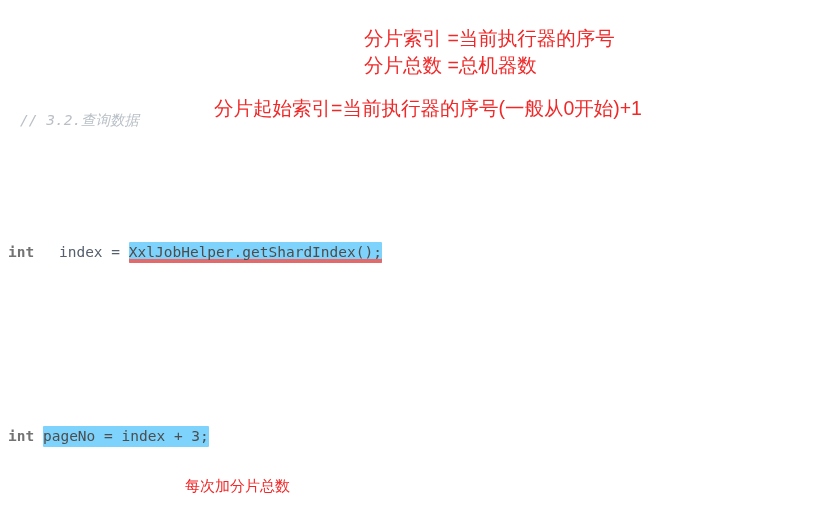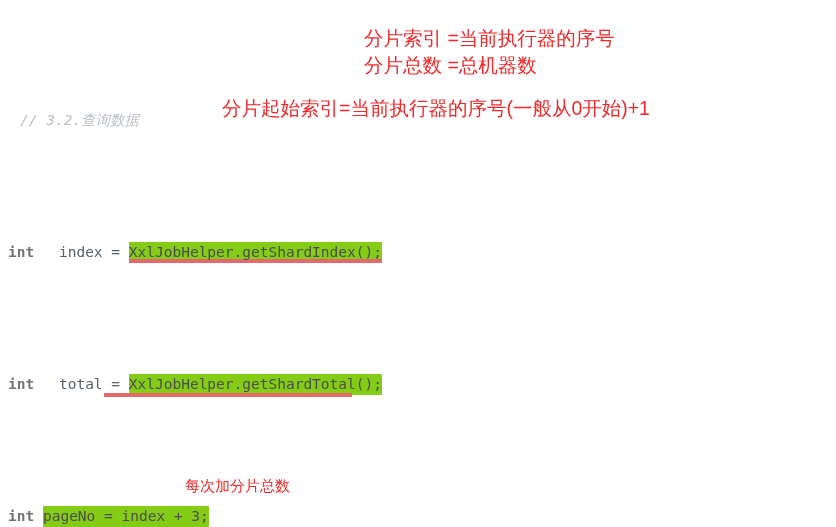--- a/index.html
+++ b/index.html
@@ -43,21 +43,21 @@
   }
 
   
   .kw   { color: #737373; font-weight: bold; }
   .id   { color: #55606e; margin-left: 16px; }
   .pun  { color: #55606e; }
   .cmt  { color: #b9bfc6; font-style: italic; margin-left: 12px; }
 
   
   .hl {
-    background: #84cc16;
+    background: #7dd3fc;
     padding: 2px 0 3px 0;
     border-radius: 1px;
   }
   .hl-under {
     box-shadow: inset 0 -4px 0 0 #e36a6a;
   }
 
   
   .ubar {
     position: absolute;
@@ -70,38 +70,37 @@
     position: absolute;
     color: #f02828;
     font-family: "Liberation Sans", "DejaVu Sans", sans-serif;
     font-size: 19px;
     font-weight: 500;
     white-space: pre;
     letter-spacing: 0px;
   }
   .anno-1 { left: 364px; top: 25px;  font-size: 19.5px; }
   .anno-2 { left: 364px; top: 52px;  font-size: 19.5px; }
-  .anno-3 { left: 222px; top: 95px;  font-size: 19.5px; }
+  .anno-3 { left: 214px; top: 95px;  font-size: 19.5px; }
   .anno-4 { left: 185px; top: 477px; font-size: 15px; }
 </style>
 </head>
 <body>
 
 <div id="root">
 
   <div class="code">
 
     
     <div class="ln"><span class="cmt">// 3.2.查询数据</span></div>
 
     
     <div class="ln"><span class="kw">int</span><span class="pun"> </span><span class="id">index</span><span class="pun"> = </span><span class="hl hl-under">XxlJobHelper.getShardIndex();</span></div>
 
     
-    <div class="ln"><span class="kw">int</span><span class="pun"> </span><span class="id">total</span><span class="pun"> = </span><span class="hl">XxlJobHelper.getShardTotal();</span><span class="ubar" style="left:104px; top:22px; width:248px;"></span></div>
 
     
     <div class="ln"><span class="kw">int</span><span class="pun"> </span><span class="hl">pageNo = index + 3;</span></div>
 
     
     
 
     
     
 

